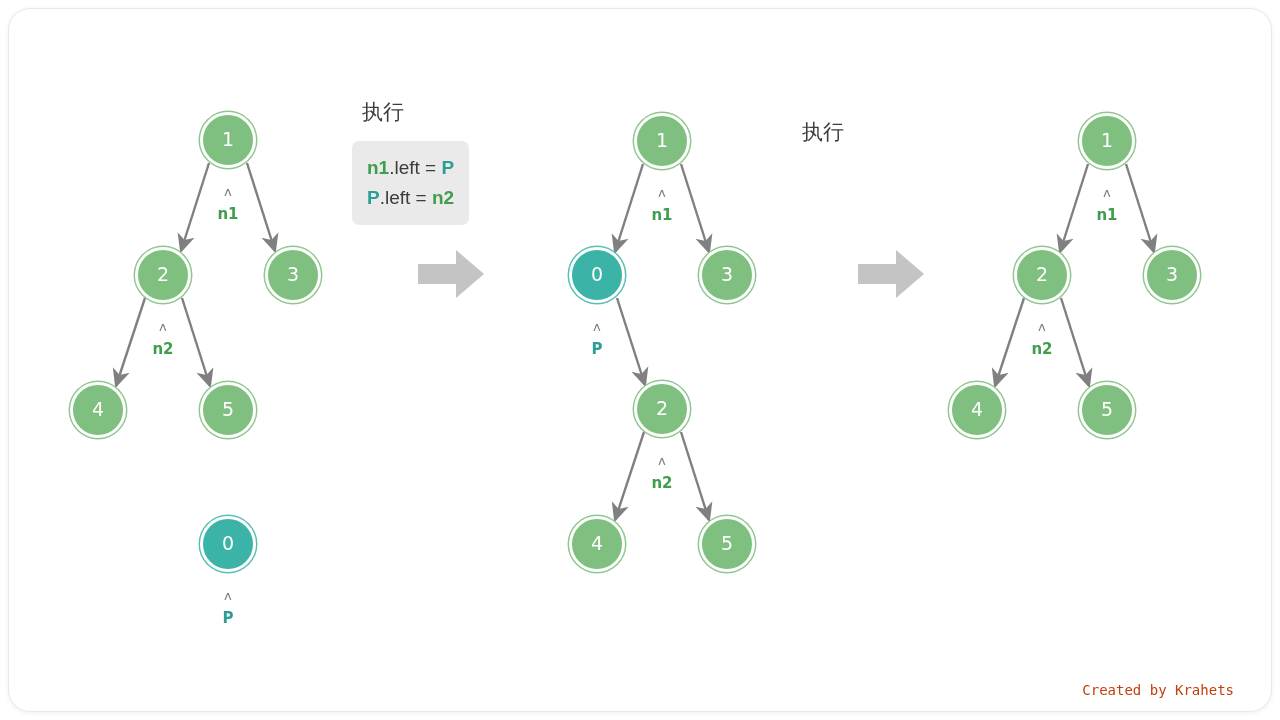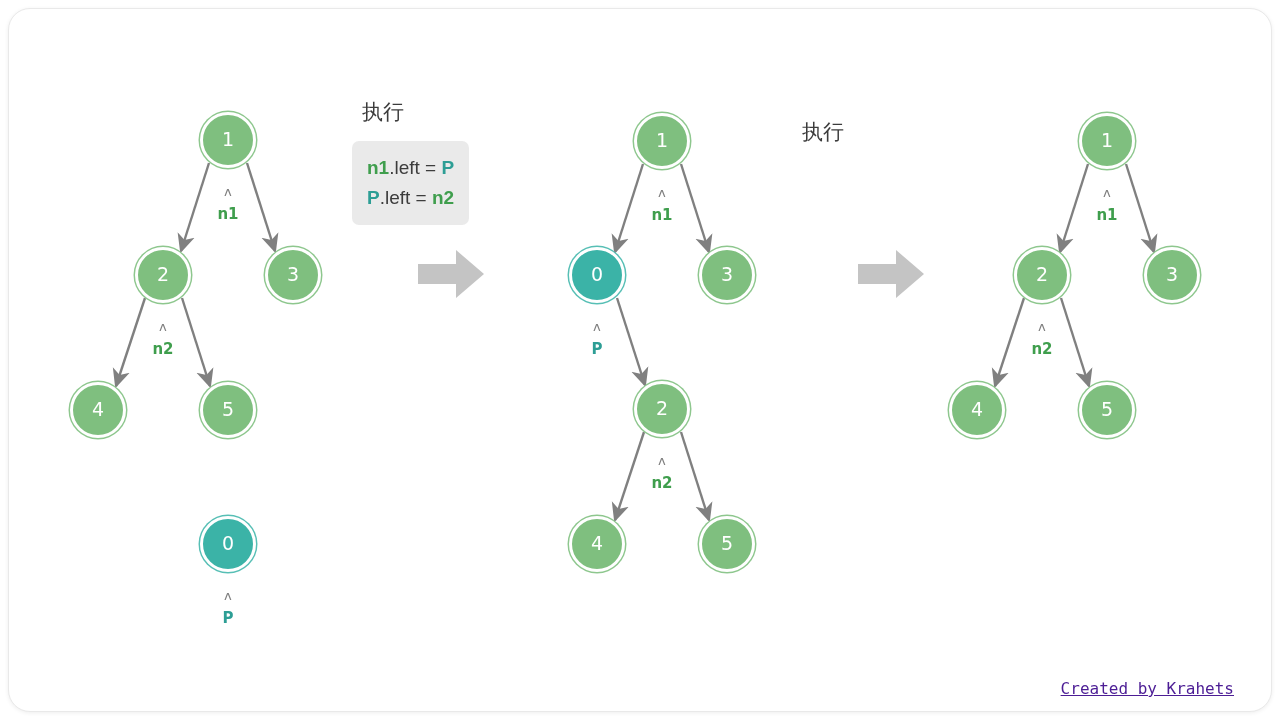--- a/index.html
+++ b/index.html
@@ -107,24 +107,23 @@
     user-select: none;
   }
   .codebox .var-g { color: #3f9e4d; font-weight: bold; }
   .codebox .var-t { color: #2d9e95; font-weight: bold; }
   
   #footer {
     position: absolute;
     right: 46px;
     bottom: 22px;
     font-family: "DejaVu Sans Mono", monospace;
-    font-size: 16px;
-    color: #4c1d95;
-    user-select: none;
-    text-decoration: underline;
+    font-size: 14px;
+    color: #c2410c;
+    user-select: none;
   }
 </style>
 </head>
 <body>
 
 <div id="canvas">
   <div id="card"></div>
 
   <svg class="layer" width="1280" height="720" viewBox="0 0 1280 720">
     <defs>

